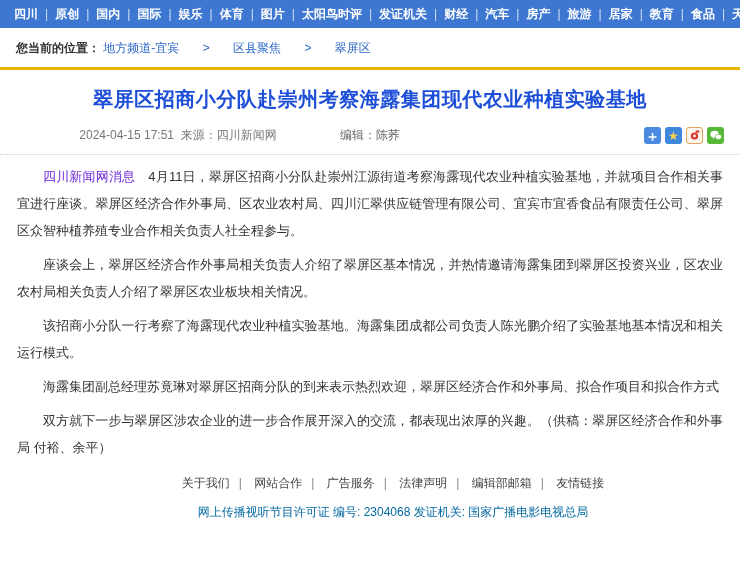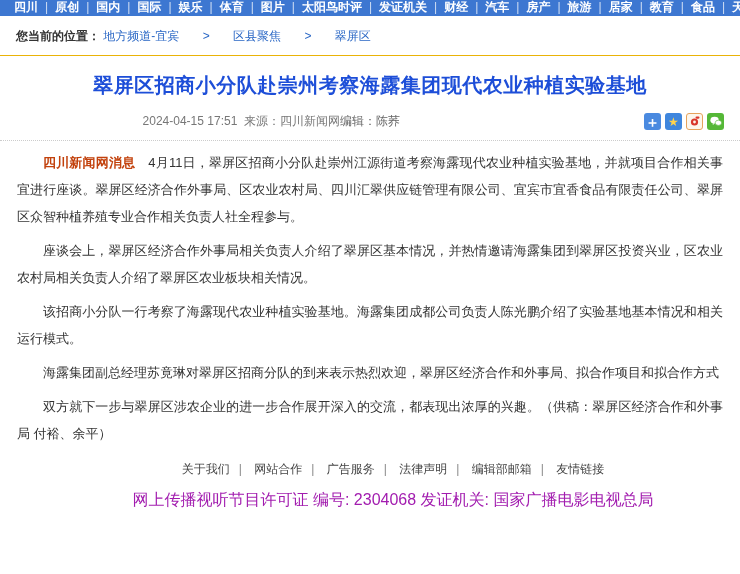--- a/index.html
+++ b/index.html
@@ -4,84 +4,84 @@
 <style>
   * { margin:0; padding:0; box-sizing:border-box; }
   html,body { background:#ffffff; }
   body {
     width:740px; height:574px; margin:0 auto; overflow:hidden;
     font-family:"Liberation Sans","DejaVu Sans",sans-serif;
     color:#333;
   }
   
   .navbar {
-    height:16px; background:#3d77d1; display:flex; align-items:flex-end;
+    height:28px; background:#3d77d1; display:flex; align-items:center;
     padding:0 14px; white-space:nowrap;
   }
   .nav-item {
     color:#ffffff; font-size:12px; font-weight:bold; text-decoration:none;
     cursor:pointer; flex:0 0 auto;
   }
   .nav-item::after {
     content:"|"; color:rgba(255,255,255,0.75); font-weight:normal;
     margin:0 7px; display:inline-block;
   }
   .nav-item:last-child::after { display:none; }
 
   
   .breadcrumb-row {
     padding:12px 16px 10px 16px; font-size:12px;
-    border-bottom:1px solid #eab308;
+    border-bottom:3px solid #eab308;
   }
   .bc-label { color:#333; font-weight:bold; }
   .bc-link { color:#2a67c5; text-decoration:none; cursor:pointer; }
   .bc-sep { color:#2a67c5; margin:0 20px; }
 
   
   .article-title {
     text-align:center; font-size:20px; font-weight:bold; color:#1d4ed8;
     margin:16px 20px 14px 20px; letter-spacing:0.5px;
   }
 
   
   .meta-row {
     display:grid; grid-template-columns:1fr auto 1fr; align-items:center;
     padding:0 16px 10px 16px; font-size:12px; color:#777;
     border-bottom:1px dotted #cccccc;
   }
-  .meta-left { text-align:right; }
+  .meta-left { text-align:center; }
   .meta-center { text-align:center; color:#666; }
   .meta-right { display:flex; justify-content:flex-end; align-items:center; gap:4px; }
   .meta-source { color:#777; text-decoration:none; }
 
   .sicon {
     width:17px; height:17px; border-radius:3px; display:inline-flex;
     align-items:center; justify-content:center; cursor:pointer;
     font-size:12px; line-height:1; text-decoration:none;
   }
   .sicon-plus { background:#4a8ae0; color:#fff; font-weight:bold; font-size:14px; }
   .sicon-qzone { background:#3f86dd; color:#ffd34d; font-size:12px; }
   .sicon-weibo { background:#fdf6ec; border:1px solid #e6a35c; }
   .sicon-wechat { background:#55b837; }
 
   
   .article-body { padding:8px 17px 0 17px; }
   .article-body p {
     font-size:13px; line-height:27px; color:#333;
     text-indent:2em; margin-bottom:7px; text-align:justify;
   }
-  .lead { font-weight:bold; color:#c2410c; padding-right:13px; }
+  .lead { font-weight:normal; color:#6d28d9; padding-right:13px; }
 
   
   .footer { margin-top:14px; text-align:center;padding-left:46px; }
   .footer-links { font-size:12px; color:#444; margin-bottom:12px; }
   .footer-link { color:#444; text-decoration:none; cursor:pointer; }
   .footer-link::after { content:"|"; color:#888; margin:0 9px; }
   .footer-link:last-child::after { display:none; }
-  .license-line { font-size:16px; color:#a21caf; margin-bottom:10px; }
+  .license-line { font-size:12px; color:#0369a1; margin-bottom:10px; }
 </style>
 </head>
 <body>
 
 <div class="navbar">
   <a class="nav-item">四川</a>
   <a class="nav-item">原创</a>
   <a class="nav-item">国内</a>
   <a class="nav-item">国际</a>
   <a class="nav-item">娱乐</a>

